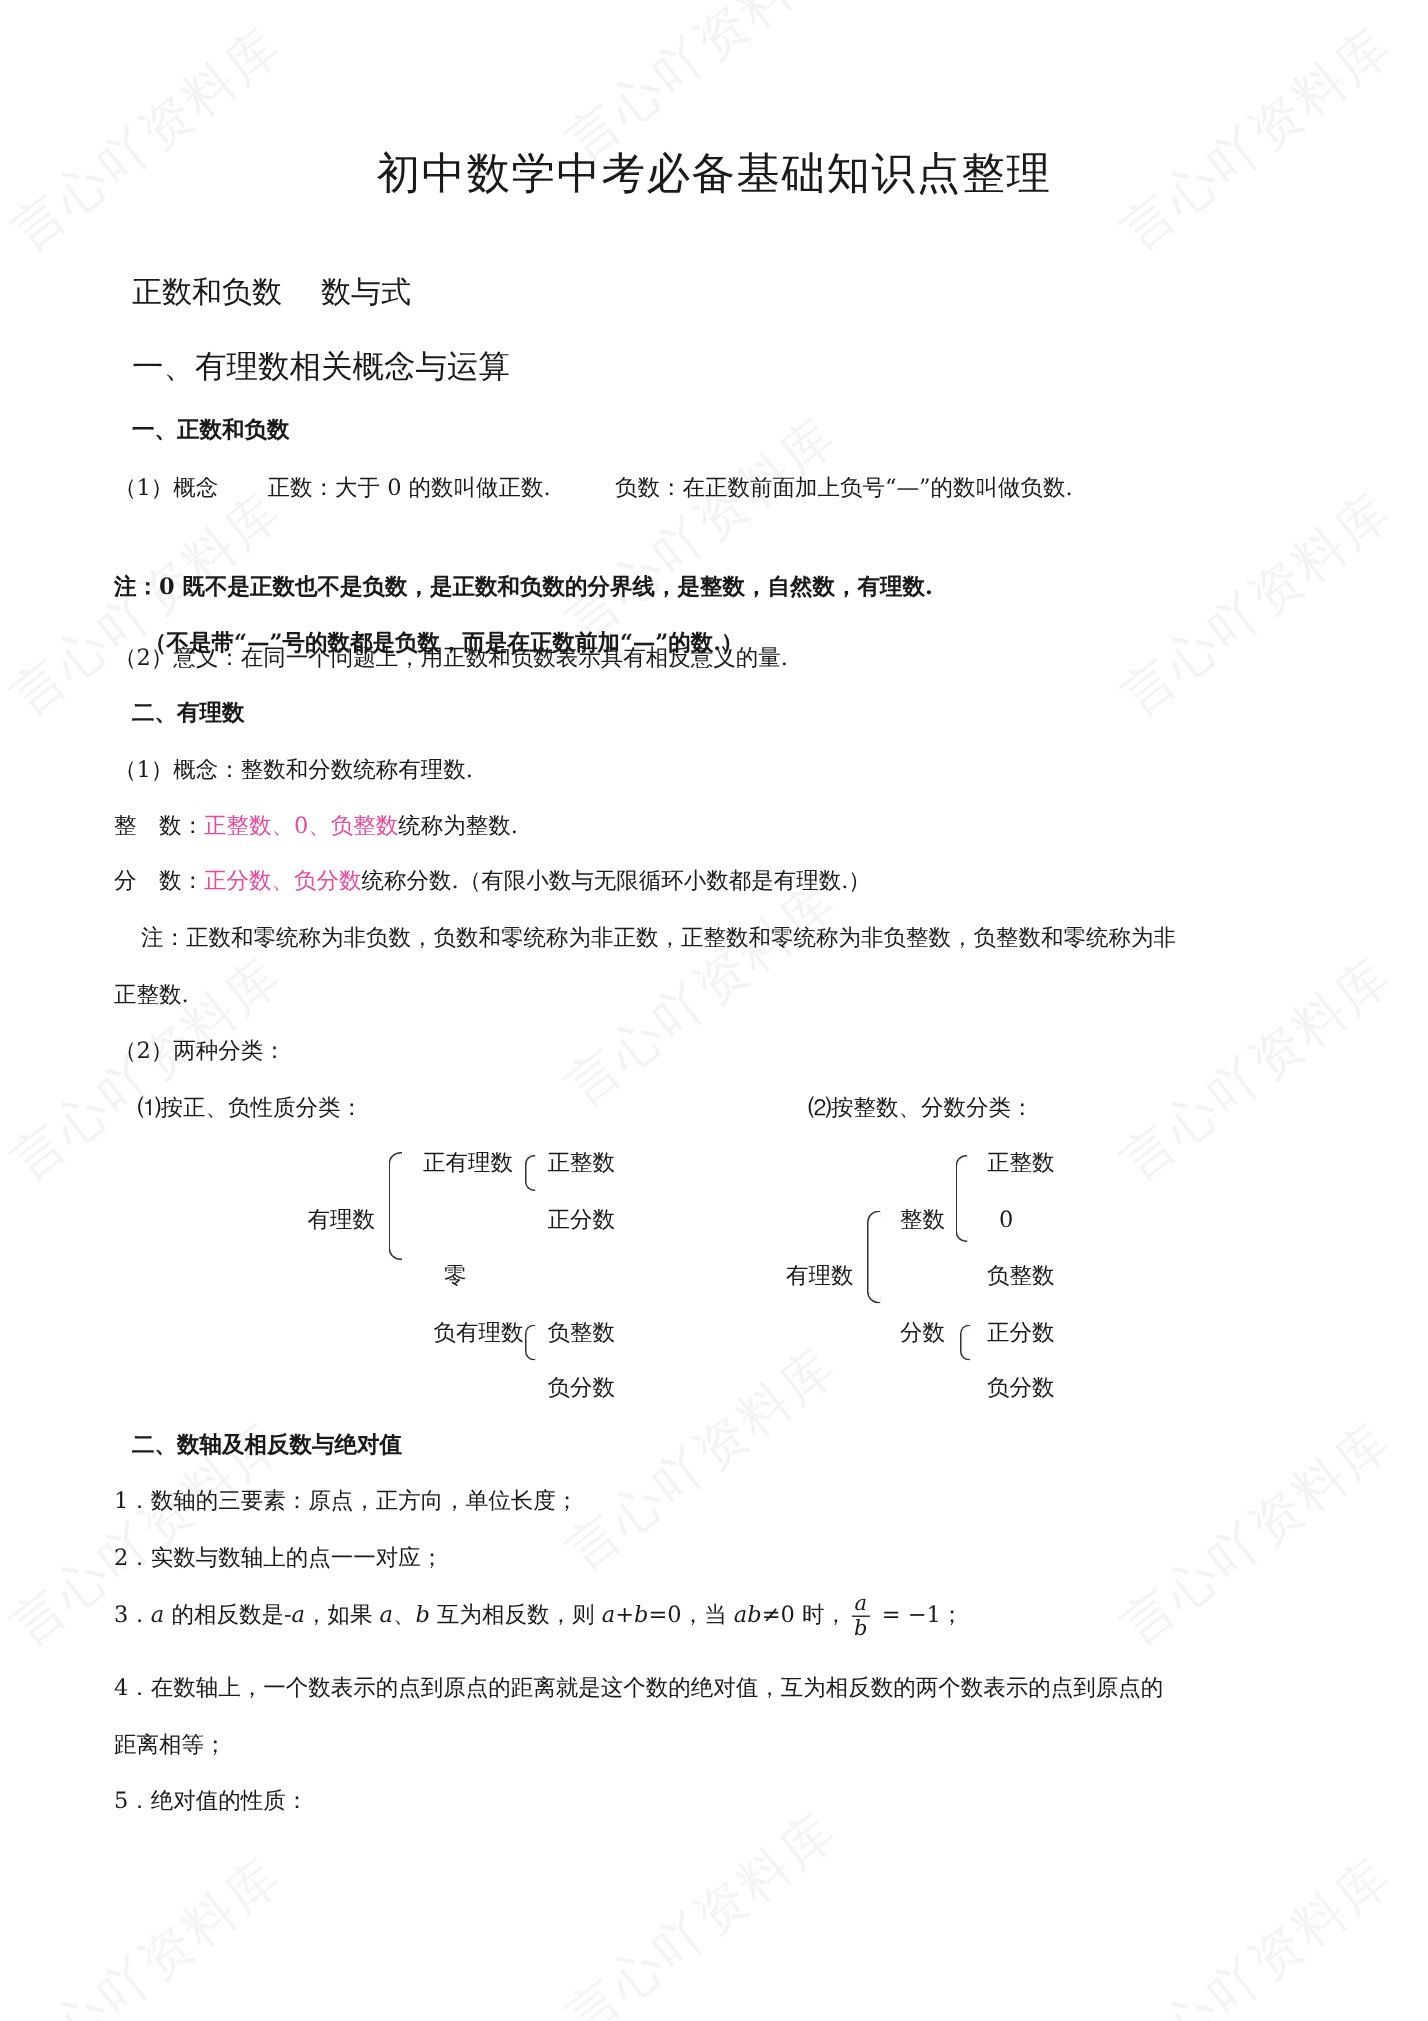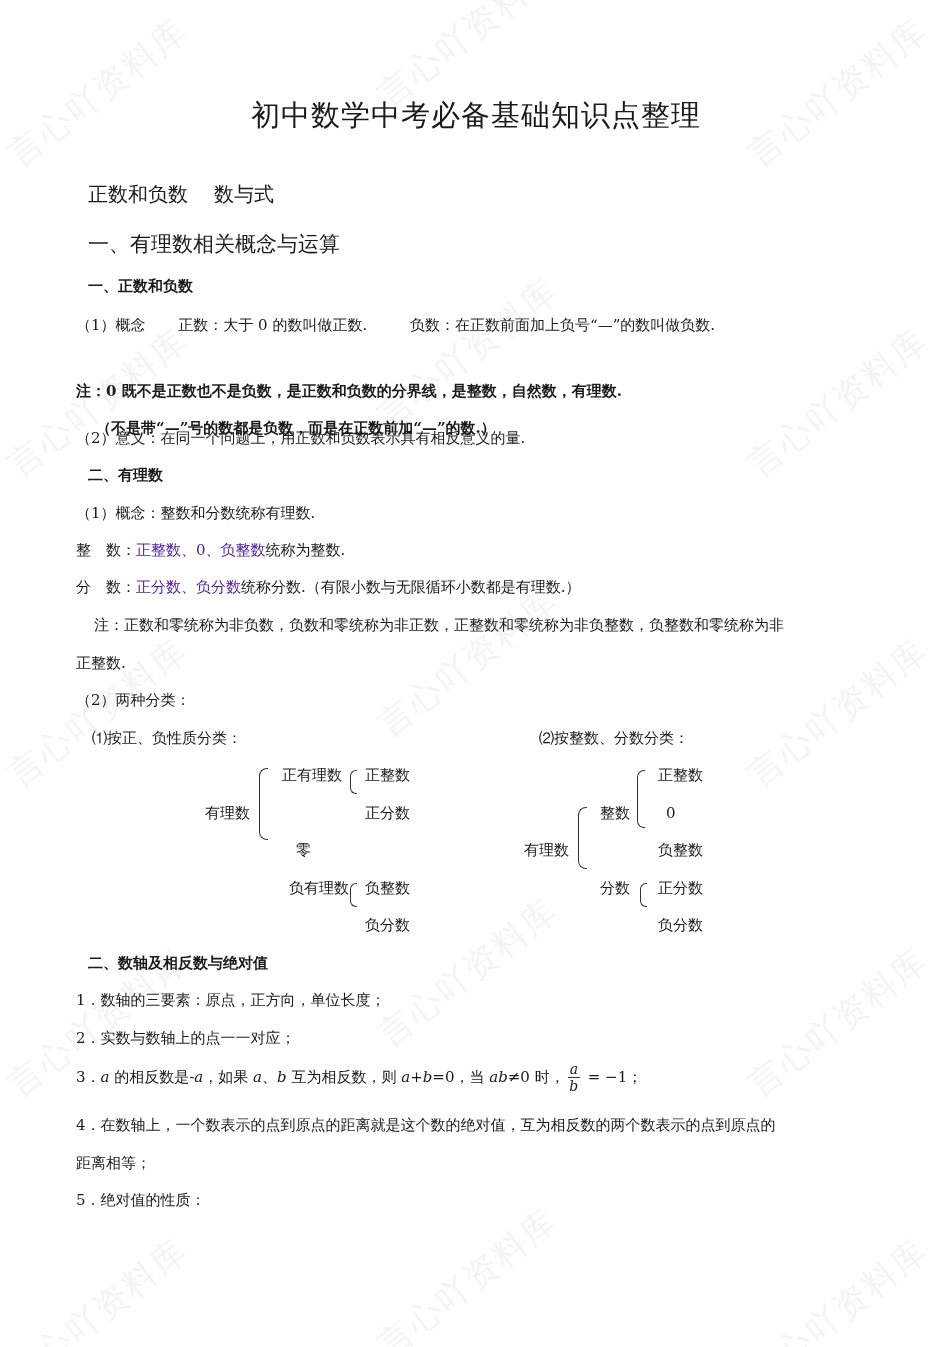--- a/index.html
+++ b/index.html
@@ -14,21 +14,21 @@
   }
   .page { position: absolute; inset: 0; z-index: 1; }
   .abs { position: absolute; white-space: nowrap; }
   .title { left: 0; width: 952px; top: 96px; text-align: center; font-family: "DejaVu Sans", sans-serif; font-size: 29px; letter-spacing: 1px; }
   .h-kp { left: 88px; top: 181px; font-size: 20px; }
   .h-kp span + span { margin-left: 26px; }
   .h-sec { left: 88px; top: 230px; font-size: 21px; }
   .h-sub { left: 88px; top: 277px; font-size: 15px; font-weight: bold; font-family: "DejaVu Sans", sans-serif; }
   .line { left: 76px; font-size: 15px; }
   .bold { font-weight: bold; margin-top: 28px; }
-  .red { color: #4c1d95; }
+  .red { color: #ec4899; }
   .ml { margin-left: 28px; }
   .brace { position: absolute; border: 1.5px solid #333; }
   .frac { display: inline-block; vertical-align: middle; text-align: center; font-style: italic; line-height: 1; margin: 0 3px; font-size: 14px; }
   .frac .num { display: block; border-bottom: 1px solid #333; padding: 0 2px 1px; }
   .frac .den { display: block; padding-top: 1px; }
   .it { font-style: italic; }
   .footer { left: 0; width: 952px; top: 1259px; text-align: center; font-size: 15px; letter-spacing: 1px; }
 </style>
 </head>
 <body>

